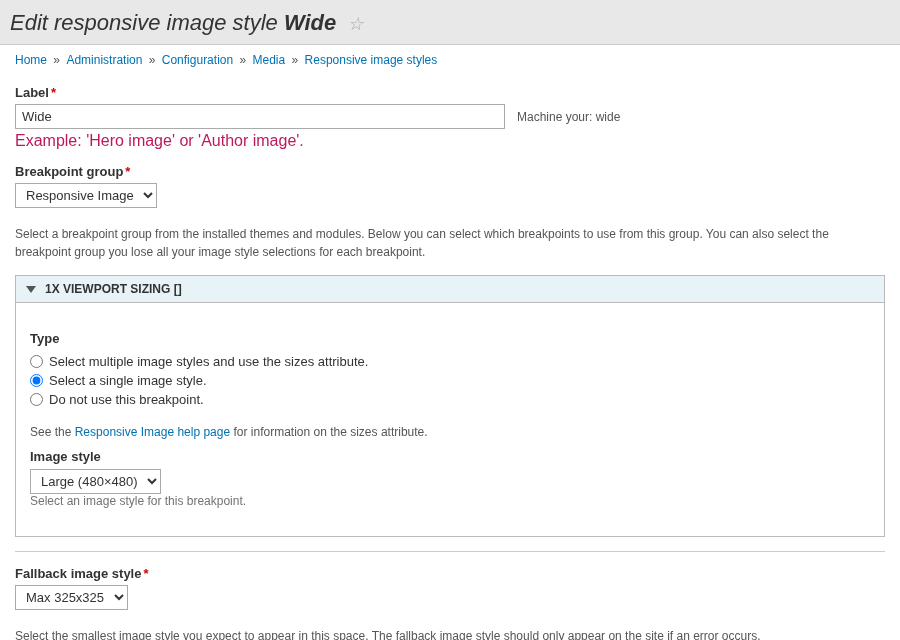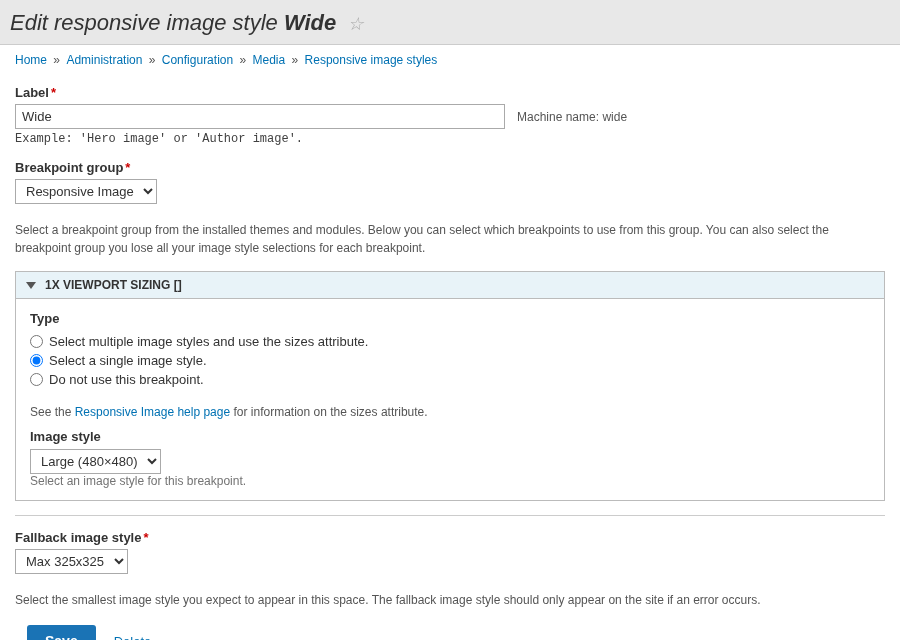--- a/index.html
+++ b/index.html
@@ -77,24 +77,23 @@
       color: #333;
       background: #fff;
     }
 
     .machine-name {
       font-size: 12px;
       color: #555;
     }
 
     .field-hint {
-      font-size: 12px;
-      color: #404040;
+      font-size: 16px;
+      color: #be185d;
       margin-top: 3px;
-      font-family: Liberation Mono, monospace;
     }
 
     .breakpoint-group-select {
       display: flex;
       align-items: center;
     }
     select {
       padding: 3px 6px;
       font-size: 13px;
       border: 1px solid #aaa;
@@ -124,21 +123,21 @@
       font-weight: bold;
       color: #333;
       border-bottom: 1px solid #bbb;
       cursor: pointer;
       display: flex;
       align-items: center;
       gap: 5px;
     }
 
     .viewport-body {
-      padding: 12px 14px;
+      padding: 28px 14px;
     }
 
     .type-label {
       font-weight: bold;
       font-size: 13px;
       margin-bottom: 8px;
     }
 
     .radio-group {
       margin-bottom: 18px;
@@ -255,21 +254,21 @@
 </div>
 
 <div class="main-content">
 
   <div class="form-group">
     <label class="field-label">
       <span>Label</span><span class="required-star">*</span>
     </label>
     <div class="label-row">
       <input type="text" value="Wide" style="">
-      <span class="machine-name">Machine name: wide</span>
+      <span class="machine-name">Machine your: wide</span>
     </div>
     <div class="field-hint">Example: 'Hero image' or 'Author image'.</div>
   </div>
 
   <div class="form-group">
     <label class="field-label">
       <span>Breakpoint group</span><span class="required-star">*</span>
     </label>
     <div class="breakpoint-group-select">
       <select>

